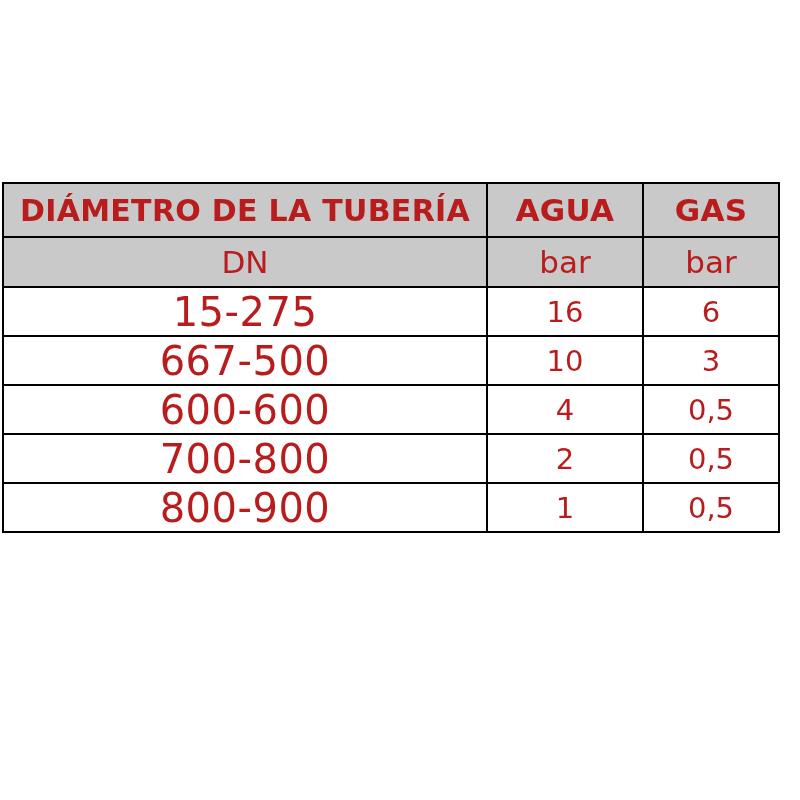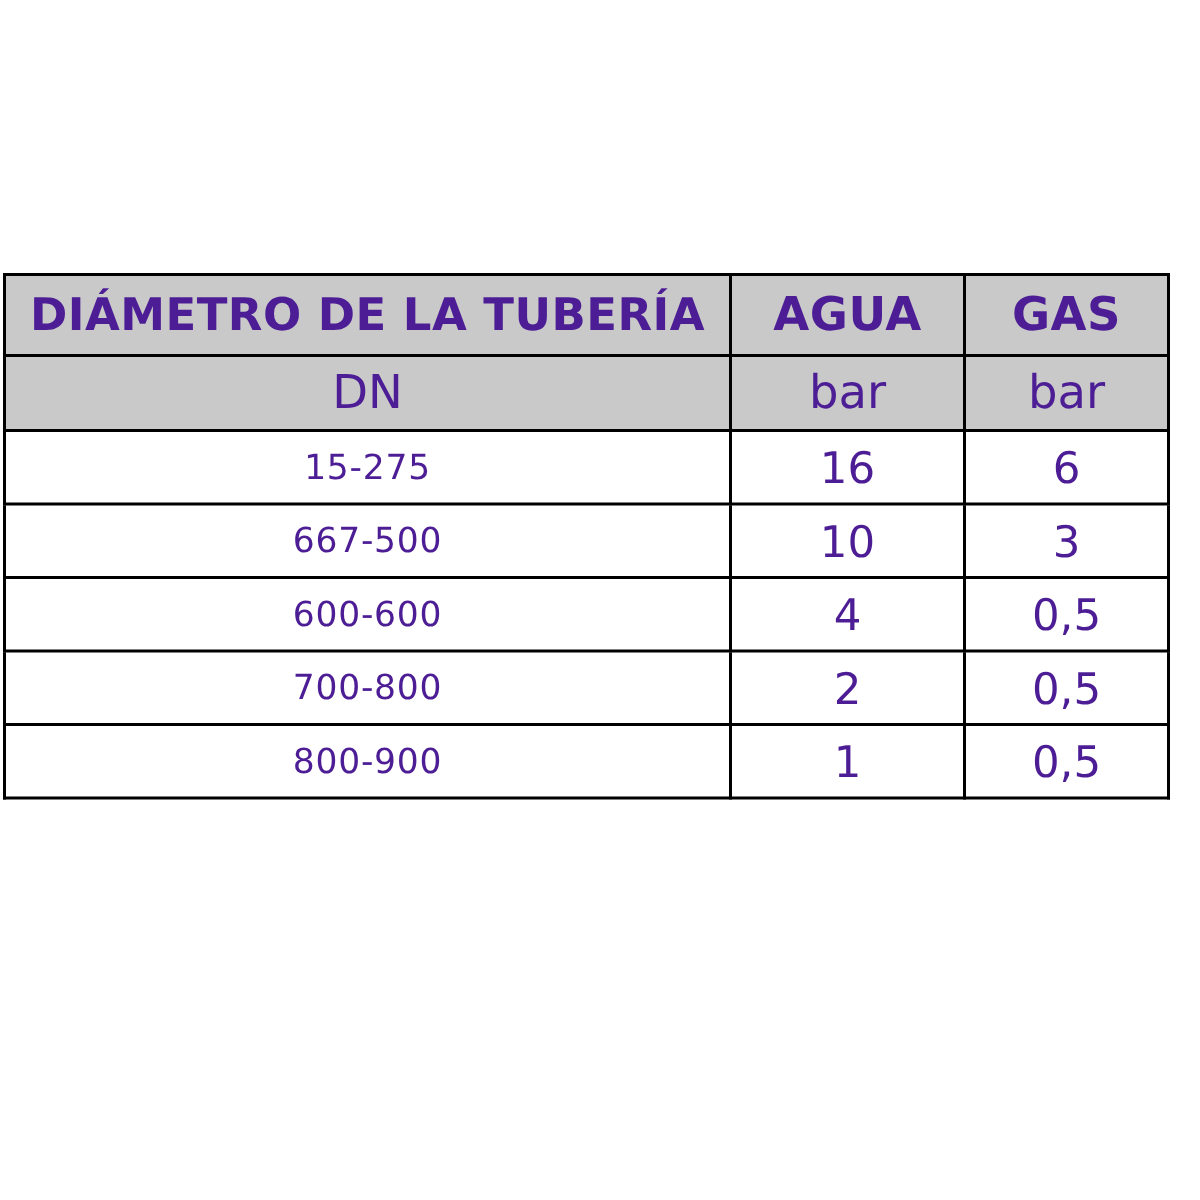--- a/index.html
+++ b/index.html
@@ -26,21 +26,21 @@
   table.spec {
     border-collapse: collapse;
     width: 776px;
     table-layout: fixed;
   }
   table.spec td, table.spec th {
     border: 2px solid #000000;
     text-align: center;
     vertical-align: middle;
     padding: 0;
-    color: #4c1d95;
+    color: #b91c1c;
   }
   
   col.c-dn   { width: 484px; }
   col.c-agua { width: 156px; }
   col.c-gas  { width: 136px; }
 
   tr.head-main th {
     background: #c9c9c9;
     height: 52px;
     font-size: 31px;
@@ -57,21 +57,21 @@
     font-weight: normal;
   }
   tr.data td {
     height: 47px;
     font-size: 29px;
     font-weight: normal;
     background: #ffffff;
     font-family: "DejaVu Sans", sans-serif;
   }
   tr.data td.dn-cell {
-    font-size: 23px;
+    font-size: 40px;
     letter-spacing: 0.5px;
   }
   tr.head-main th, tr.head-sub th {
     font-family: "DejaVu Sans", sans-serif;
   }
 </style>
 </head>
 <body>
 
 <div id="page">

